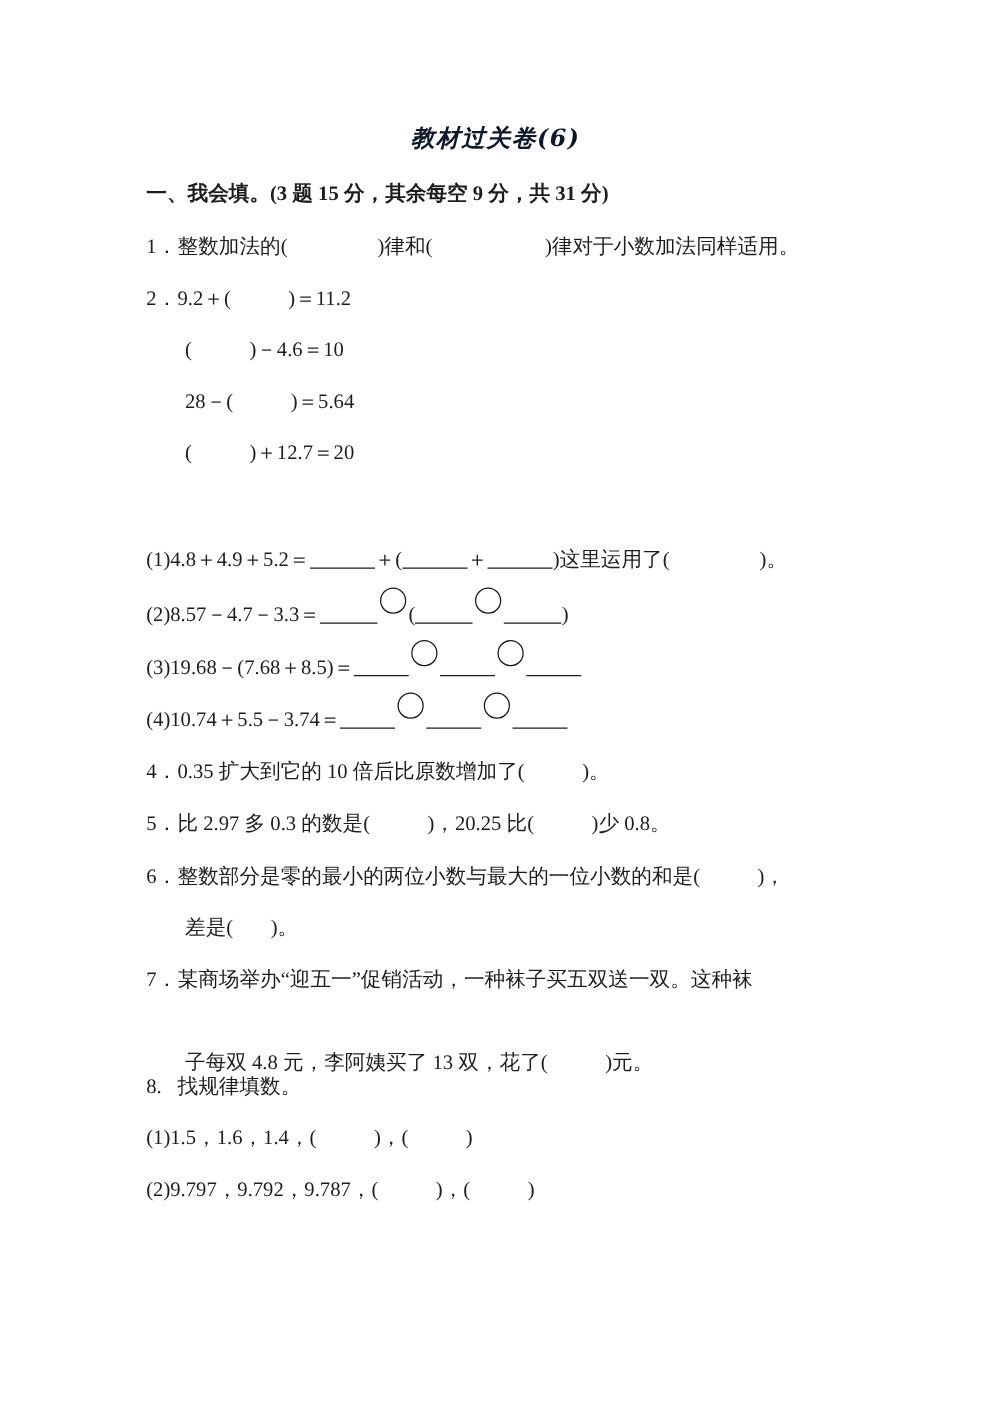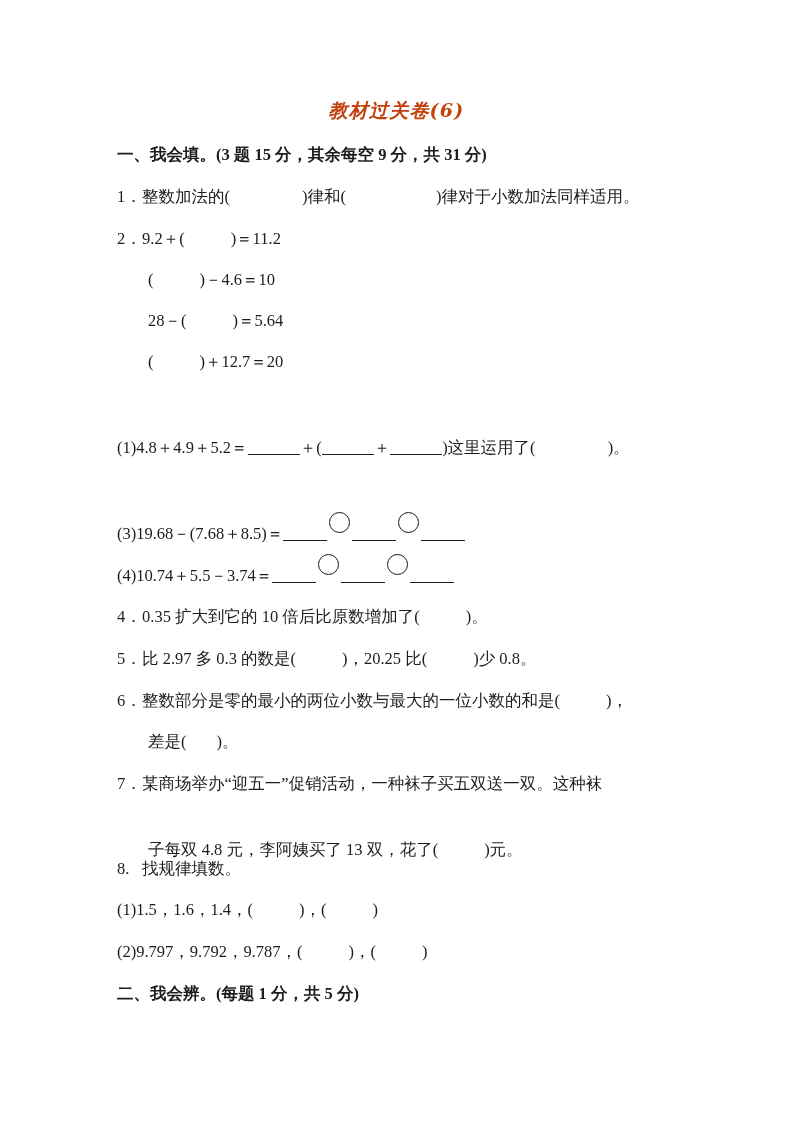--- a/index.html
+++ b/index.html
@@ -28,21 +28,21 @@
     position: absolute;
     left: 0;
     top: 98px;
     width: 793px;
     text-align: center;
     font-size: 19px;
     font-weight: bold;
     font-style: italic;
     letter-spacing: 1.2px;
     font-family: "DejaVu Serif", "Liberation Serif", serif;
-    color: #c2410c;
+    color: #0f172a;
   }
 
   
   .line {
     position: absolute;
     white-space: nowrap;
     font-size: 16.5px;
     line-height: 22px;
     color: #1d1d1d;
   }
@@ -124,20 +124,23 @@
   </div>
   <div class="line" style="left:148px; top:351px;">
     <span>(</span><span class="gap-md"></span><span>)＋12.7＝20</span>
   </div>
 
 
   <div class="line" style="left:117px; top:437px;">
     <span>(1)4.8＋4.9＋5.2＝</span><span class="ul ul-52"></span><span>＋(</span><span class="ul ul-52"></span><span>＋</span><span class="ul ul-52"></span><span>)这里运用了(</span><span class="gap-lg"></span><span>)。</span>
   </div>
 
+  <div class="line" style="left:117px; top:479px;">
+    <span>(2)8.57－4.7－3.3＝</span><span class="ul ul-46"></span><span class="circ circ-up"></span><span>(</span><span class="ul ul-46"></span><span class="circ circ-up"></span><span class="ul ul-46"></span><span>)</span>
+  </div>
 
   <div class="line" style="left:117px; top:521px;">
     <span>(3)19.68－(7.68＋8.5)＝</span><span class="ul ul-44"></span><span class="circ circ-up"></span><span class="ul ul-44"></span><span class="circ circ-up"></span><span class="ul ul-44"></span>
   </div>
 
   <div class="line" style="left:117px; top:563px;">
     <span>(4)10.74＋5.5－3.74＝</span><span class="ul ul-44"></span><span class="circ circ-up"></span><span class="ul ul-44"></span><span class="circ circ-up"></span><span class="ul ul-44"></span>
   </div>
 
   <div class="line" style="left:117px; top:606px;">
@@ -165,17 +168,14 @@
   <div class="line" style="left:117px; top:858px;">
     <span class="num">8.</span><span>找规律填数。</span>
   </div>
   <div class="line" style="left:117px; top:899px;">
     <span>(1)1.5，1.6，1.4，(</span><span class="gap-md"></span><span>)，(</span><span class="gap-md"></span><span>)</span>
   </div>
   <div class="line" style="left:117px; top:941px;">
     <span>(2)9.797，9.792，9.787，(</span><span class="gap-md"></span><span>)，(</span><span class="gap-md"></span><span>)</span>
   </div>
 
-  <div class="line sec-head" style="left:117px; top:983px;">
-    <span>二、我会辨。</span><span class="tail">(每题 1 分，共 5 分)</span>
-  </div>
 
 </div>
 
 </body></html>

